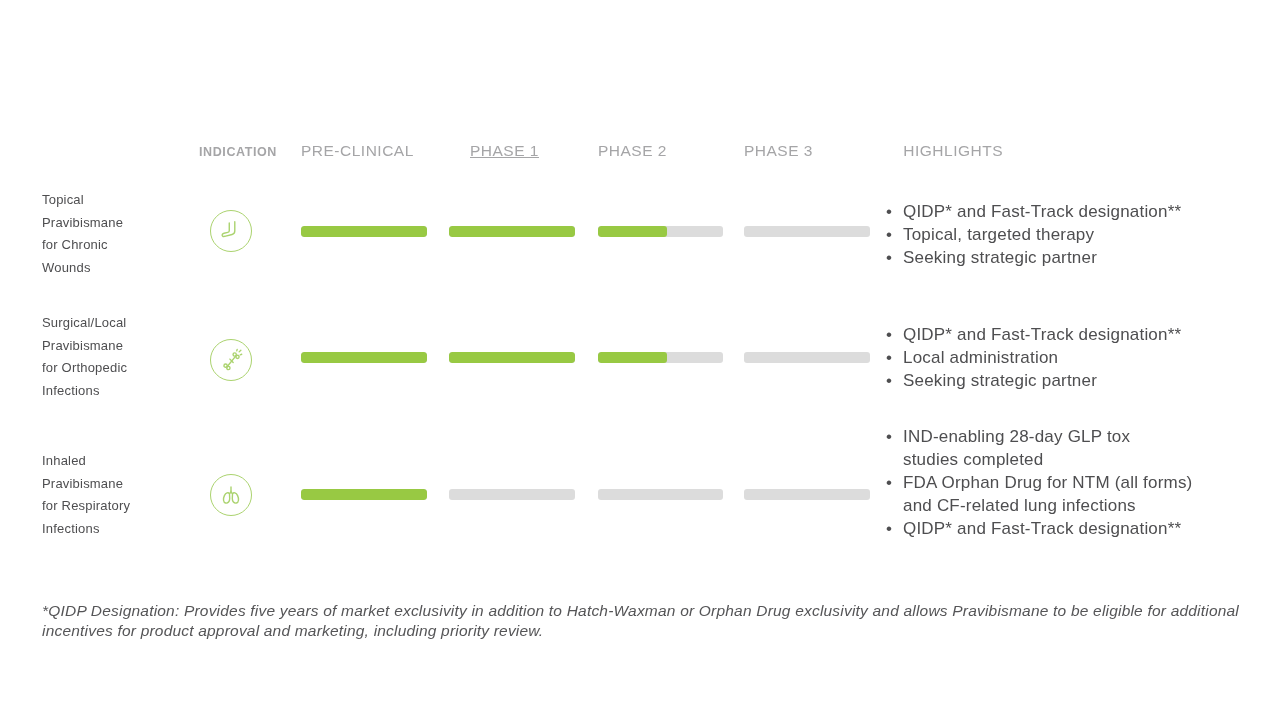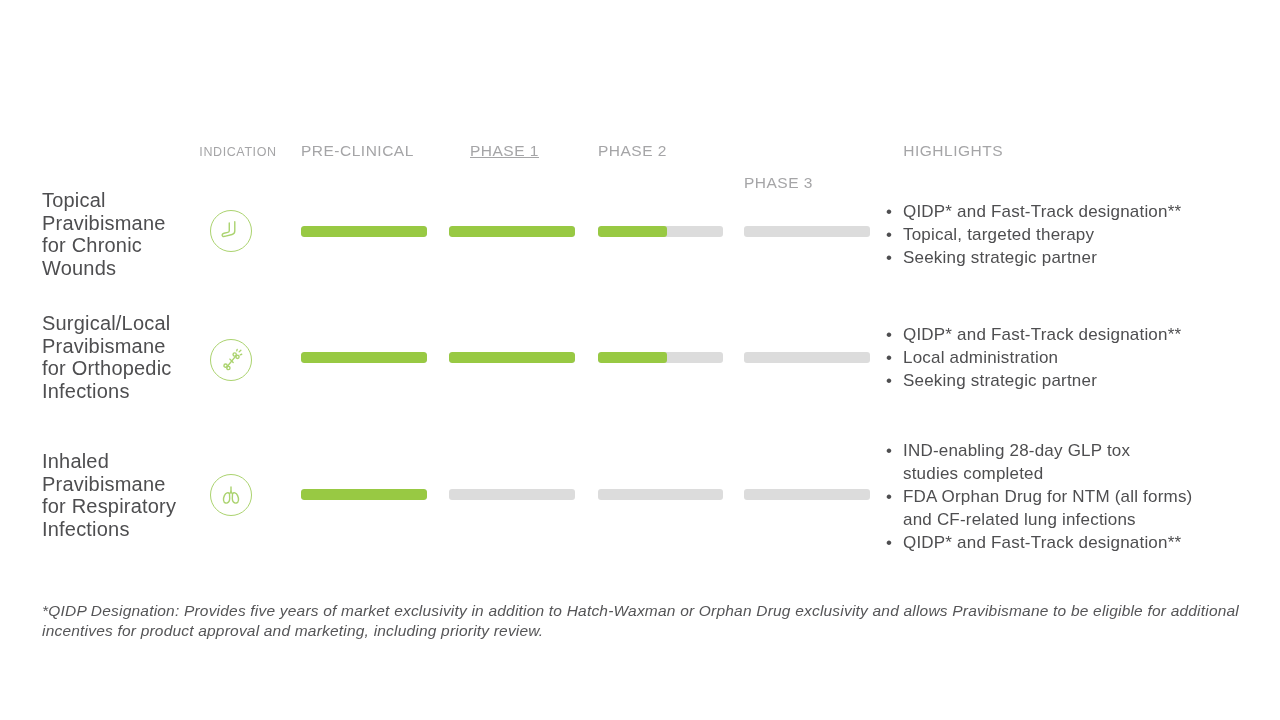--- a/index.html
+++ b/index.html
@@ -15,24 +15,24 @@
   #page{
     position:relative;width:1280px;height:720px;background:#ffffff;overflow:hidden;
     font-family:"Liberation Sans", sans-serif;
   }
   .stageh{
     position:absolute;top:142px;font-size:15.5px;
     color:var(--header-gray);letter-spacing:.5px;font-weight:400;
   }
   .indh{
     position:absolute;top:145px;text-align:center;font-size:12.5px;
-    color:var(--header-gray);letter-spacing:.6px;font-weight:400;
+    color:var(--header-gray);letter-spacing:.6px;font-weight:700;
   }
   .prog{
-    position:absolute;width:178px;font-size:20px;line-height:22.5px;
+    position:absolute;width:178px;font-size:13px;line-height:22.5px;
     color:var(--text-dark);white-space:pre-line;letter-spacing:.2px;
   }
   .icircle{
     position:absolute;width:42px;height:42px;border:1.5px solid var(--icon-green);
     border-radius:50%;display:flex;align-items:center;justify-content:center;
   }
   .icircle svg{stroke:var(--icon-green);fill:none;stroke-width:1.3;stroke-linecap:round;stroke-linejoin:round;}
   .track{
     position:absolute;height:11px;background:var(--bar-gray);
     border-radius:3px;overflow:hidden;
@@ -52,21 +52,21 @@
 </style>
 </head>
 <body>
 
 <div id="page">
 
   <div class="indh" style="left:186px;width:104px;">INDICATION</div>
   <div class="stageh" style="left:301px;width:126px;">PRE-CLINICAL</div>
   <div class="stageh" style="left:470px;width:126px;text-decoration:underline;">PHASE 1</div>
   <div class="stageh" style="left:598px;width:125px;">PHASE 2</div>
-  <div class="stageh" style="left:744px;width:126px;margin-top:32px;">PHASE 3</div>
+  <div class="stageh" style="left:744px;width:126px;">PHASE 3</div>
   <div class="stageh" style="left:883px;width:120px;text-align:right;">HIGHLIGHTS</div>
 
   <div class="prog" style="left:42px;top:189px;">Topical
 Pravibismane
 for Chronic
 Wounds</div>
 
   <div class="icircle" style="left:210px;top:210px;">
     <svg width="26" height="26" viewBox="0 0 24 24">
       <path d="M15.5 3.5 V12 q0 2.6 -2.5 3.2 L6.2 16.9 q-2.4 .5 -2.4 -1.1 q0 -1.3 1.7 -1.7 l3.6 -.8 q1.3 -.3 1.3 -1.6 V4.6"></path>
@@ -148,21 +148,21 @@
   <div class="track" style="left:449px;top:489px;width:126px;">
       <div class="fill" style="width: 0%;"></div>
     </div>
   <div class="track" style="left:598px;top:489px;width:125px;">
       <div class="fill" style="width: 0%;"></div>
     </div>
   <div class="track" style="left:744px;top:489px;width:126px;">
       <div class="fill" style="width: 0%;"></div>
     </div>
 
-  <div class="hl" style="left:883px;top:439px;">
+  <div class="hl" style="left:883px;top:425px;">
     <div class="bullet">IND-enabling 28-day GLP tox
 studies completed</div>
     <div class="bullet">FDA Orphan Drug for NTM (all forms)
 and CF-related lung infections</div>
     <div class="bullet">QIDP* and Fast-Track designation**</div>
   </div>
 
   <div class="foot">
     <p class="justify">*QIDP Designation: Provides five years of market exclusivity in addition to Hatch-Waxman or Orphan Drug exclusivity and allows Pravibismane to be eligible for additional incentives for product approval and marketing, including priority review.</p>
   </div>

